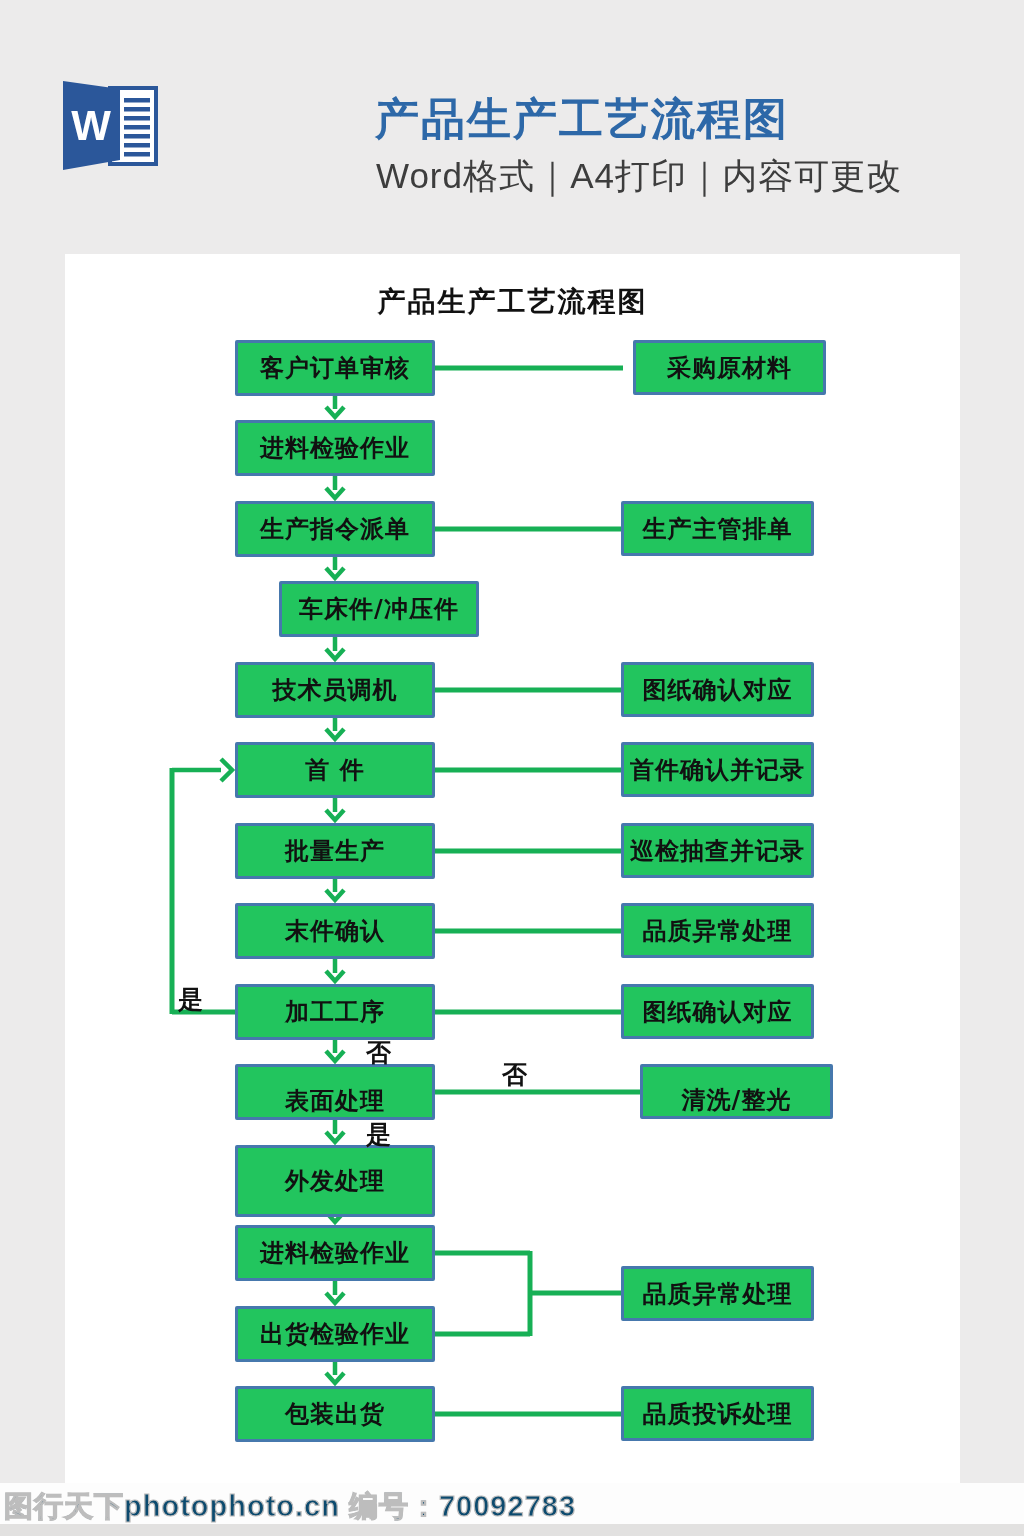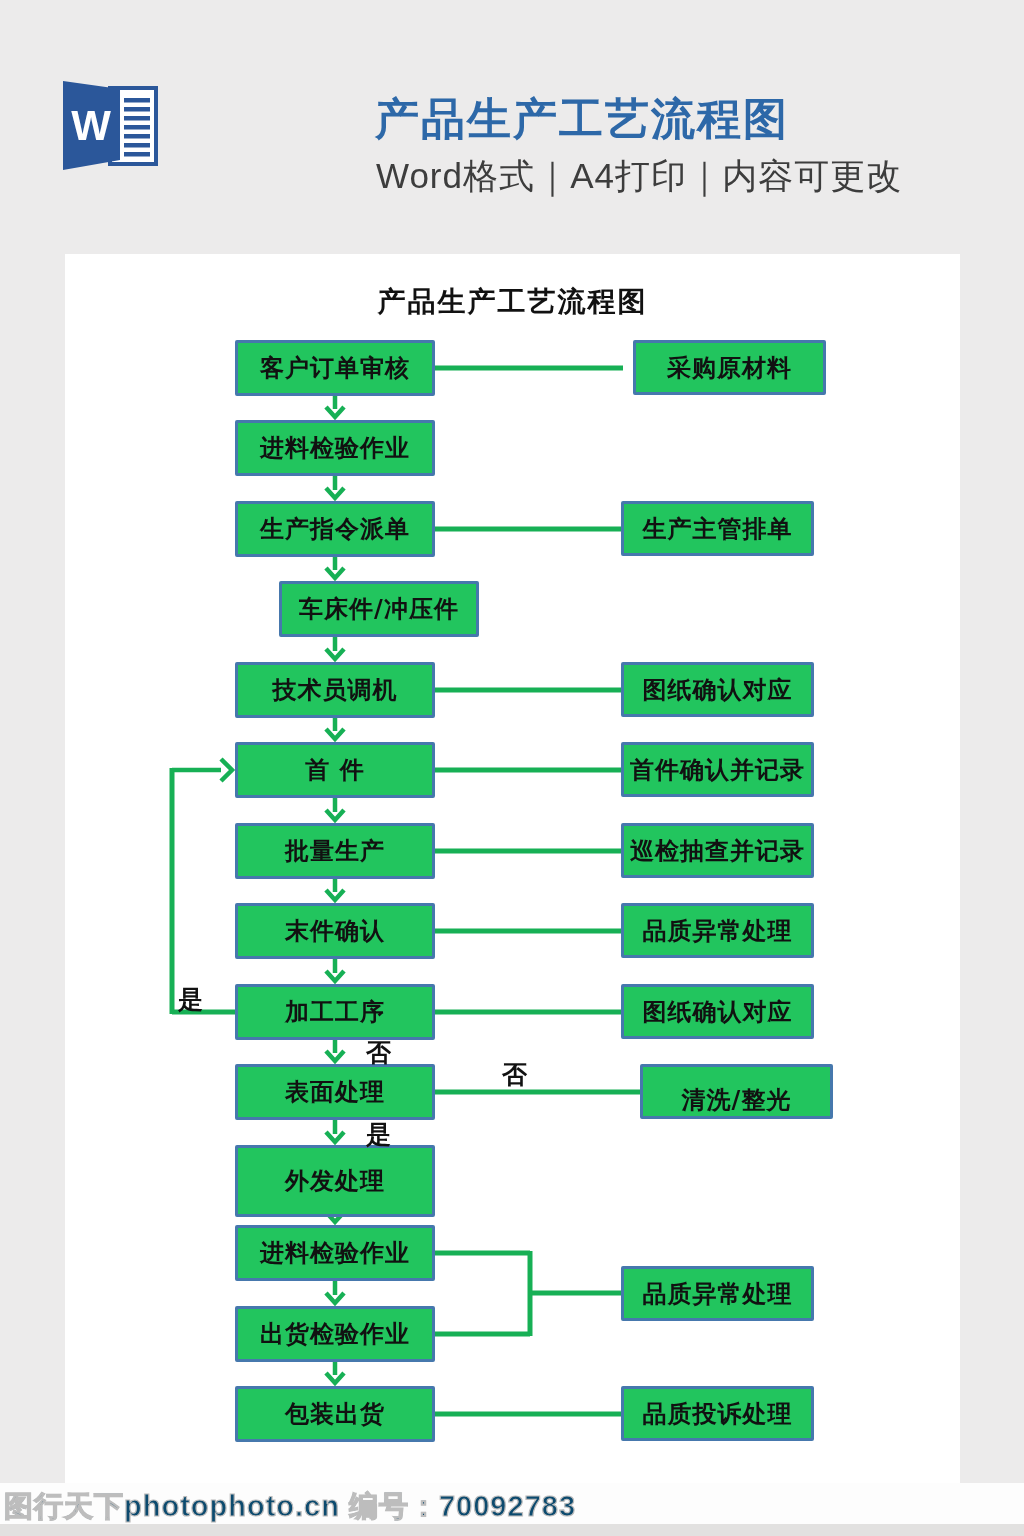--- a/index.html
+++ b/index.html
@@ -123,21 +123,21 @@
       </div>
       <div class="flow-box" style="left: 235px; top: 823px; width: 200px; height: 56px; border-color: rgb(70, 120, 173); color: rgb(17, 17, 17);">
         <span>批量生产</span>
       </div>
       <div class="flow-box" style="left: 235px; top: 903px; width: 200px; height: 56px; border-color: rgb(70, 120, 173); color: rgb(17, 17, 17);">
         <span>末件确认</span>
       </div>
       <div class="flow-box" style="left: 235px; top: 984px; width: 200px; height: 56px; border-color: rgb(70, 120, 173); color: rgb(17, 17, 17);">
         <span>加工工序</span>
       </div>
-      <div class="flow-box" style="left: 235px; top: 1064px; width: 200px; height: 56px; border-color: rgb(70, 120, 173); color: rgb(17, 17, 17);">
+      <div class="flow-box" style="left: 235px; top: 1064px; width: 200px; height: 56px; border-color: rgb(70, 120, 173); color: rgb(17, 17, 17); align-items: flex-end;">
         <span>表面处理</span>
       </div>
       <div class="flow-box" style="left: 235px; top: 1145px; width: 200px; height: 72px; border-color: rgb(70, 120, 173); color: rgb(17, 17, 17);">
         <span>外发处理</span>
       </div>
       <div class="flow-box" style="left: 235px; top: 1225px; width: 200px; height: 56px; border-color: rgb(70, 120, 173); color: rgb(17, 17, 17);">
         <span>进料检验作业</span>
       </div>
       <div class="flow-box" style="left: 235px; top: 1306px; width: 200px; height: 56px; border-color: rgb(70, 120, 173); color: rgb(17, 17, 17);">
         <span>出货检验作业</span>

